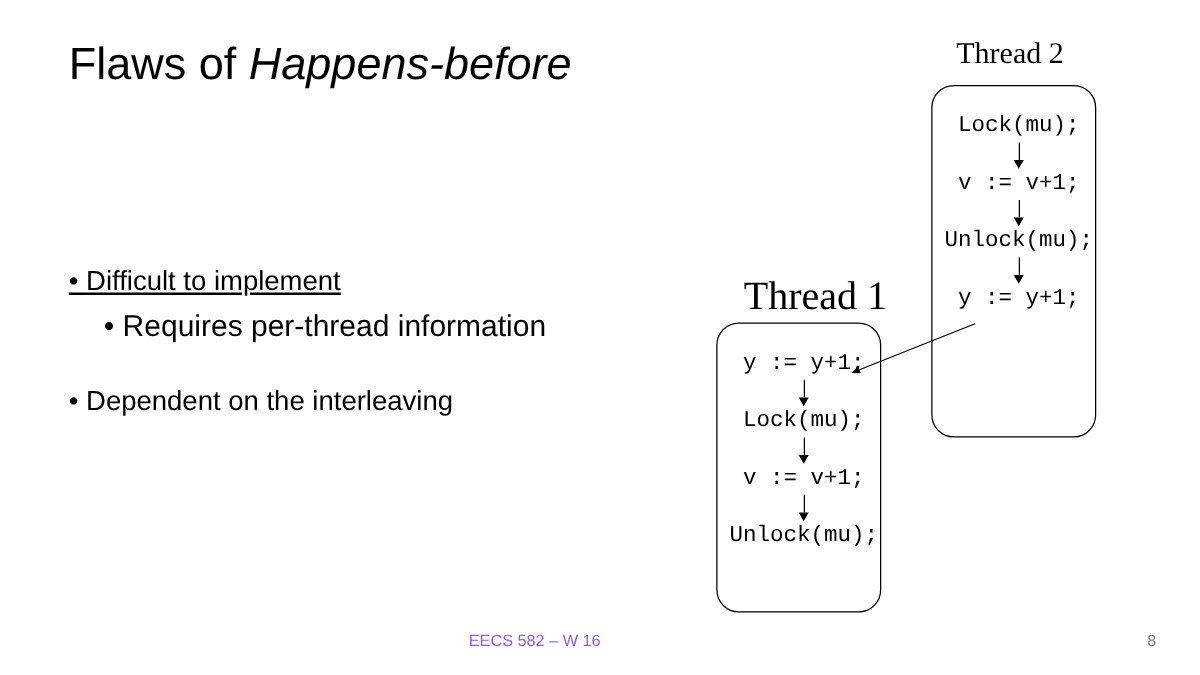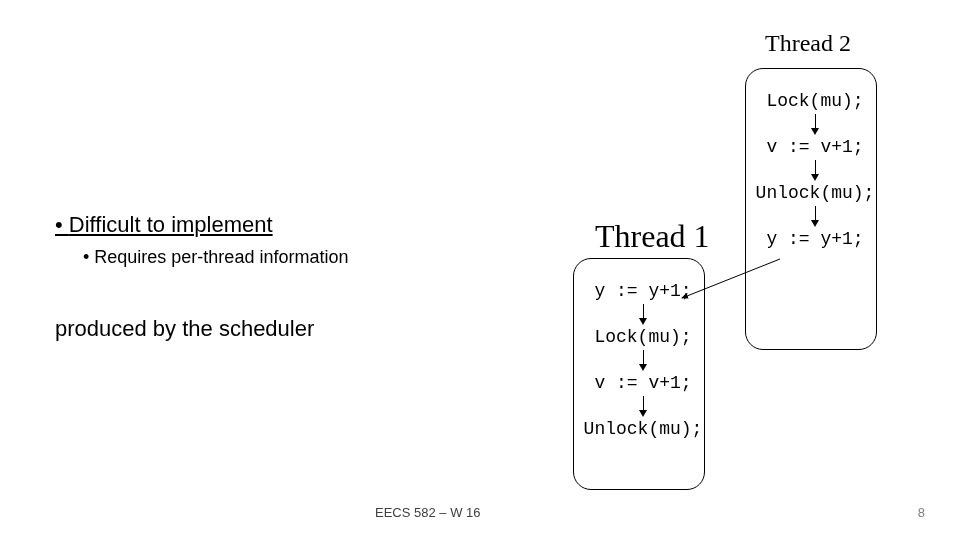--- a/index.html
+++ b/index.html
@@ -35,35 +35,35 @@
     width: 520px;
     font-size: 22px;
     line-height: 1.4;
   }
   .b1 {
     margin-bottom: 4px;
     text-decoration: underline;
   }
   .b1sub {
     margin-left: 28px;
-    font-size: 18px;
-    margin-bottom: 44px;
+    font-size: 24px;
+    margin-bottom: 28px;
   }
   .b2 {
     margin-bottom: 0;
   }
   .bullet::before {
     content: "• ";
   }
   .footer-left {
     position: absolute;
     left: 375px;
     bottom: 20px;
     font-size: 13px;
-    color: #404040;
+    color: #8b5cf6;
   }
   .footer-right {
     position: absolute;
     right: 35px;
     bottom: 20px;
     font-size: 13px;
     color: #7f7f7f;
   }
 
   
@@ -158,25 +158,28 @@
   .cross-arrow {
     position: absolute;
     pointer-events: none;
   }
 </style>
 </head>
 <body>
 
 <div class="slide">
 
+  <div class="title">
+    <span>Flaws of </span><span class="italic">Happens-before</span>
+  </div>
 
   <div class="bullets">
     <div class="b1 bullet">Difficult to implement</div>
     <div class="b1sub bullet">Requires per-thread information</div>
-    <div class="b2">produced by the scheduler</div>
+    <div class="b2 bullet">Dependent on the interleaving</div>
   </div>
 
   <div class="thread2-label">Thread 2</div>
   <div class="thread2-box"></div>
   <div class="thread2-items">
     <div class="step">Lock(mu);</div>
     <div class="arrow-down"></div>
     <div class="step">v := v+1;</div>
     <div class="arrow-down"></div>
     <div class="step">Unlock(mu);</div>

